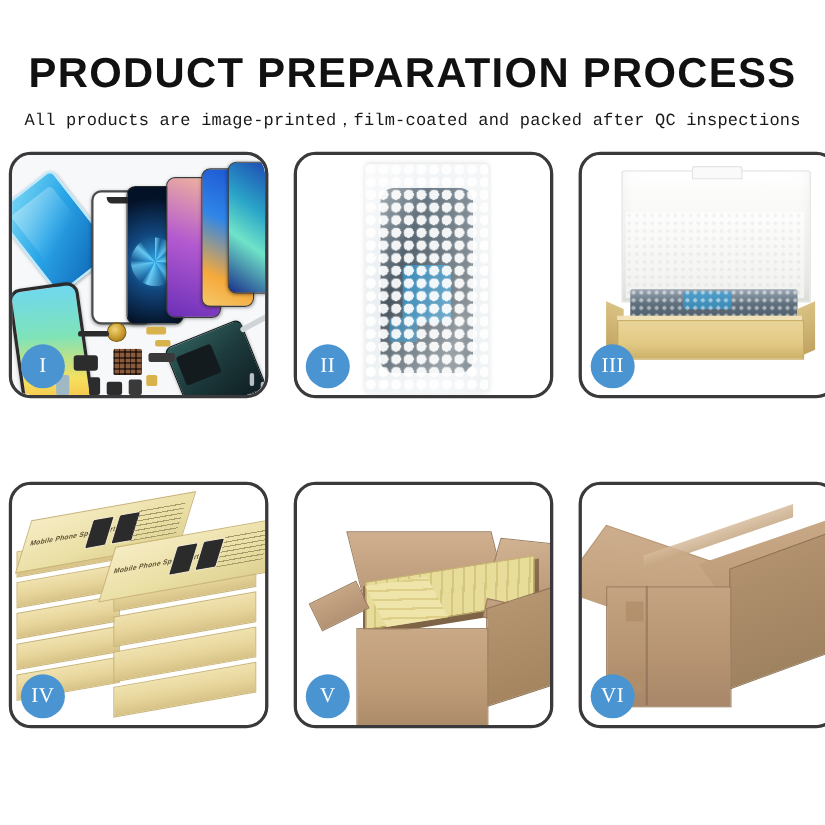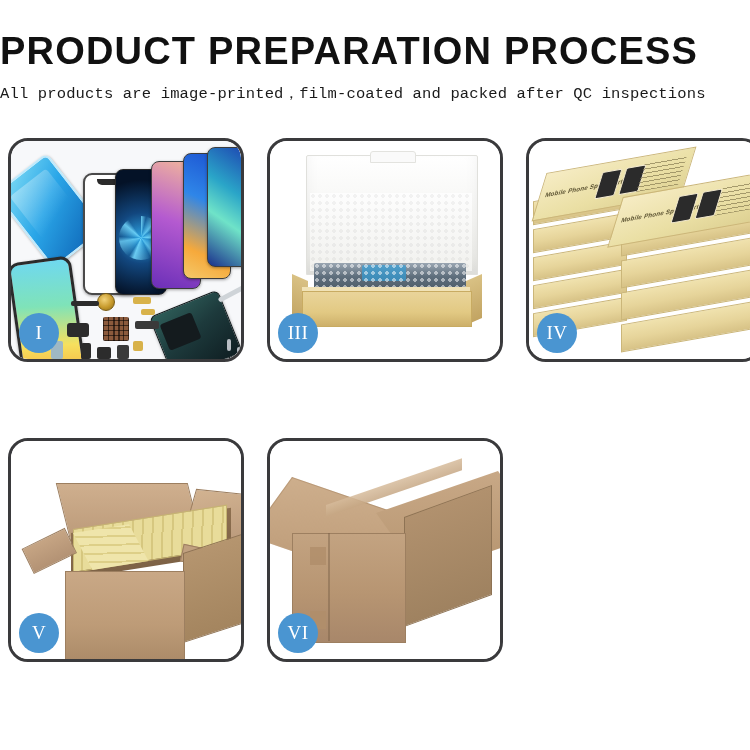--- a/index.html
+++ b/index.html
@@ -10,22 +10,22 @@
     width: 750px;
     height: 750px;
     background: #ffffff;
     font-family: "Liberation Sans", sans-serif;
     overflow: hidden;
     position: relative;
   }
 
   
   .header {
-    text-align: left;
-    padding-top: 32px;
+    text-align: center;
+    padding-top: 48px;
   }
   .title {
     font-family: "Liberation Sans", sans-serif;
     font-size: 38px;
     font-weight: bold;
     letter-spacing: 1.2px;
     color: #111111;
     line-height: 1.0;
     white-space: nowrap;
   }
@@ -454,20 +454,33 @@
       <div class="part flex-h"></div>
       <div class="part flex-i"></div>
       <div class="part flex-j"></div>
       <div class="part screw-a"></div>
       <div class="part screw-b"></div>
       <div class="part tool"></div>
     </div>
     <div class="badge">I</div>
   </div>
 
+  <div class="panel">
+    <div class="stage">
+      <div class="p2bg"></div>
+      <div class="bubble-pack">
+        <div class="bubble-phone"></div>
+        <div class="bubble-accent"></div>
+        <div class="bubble-accent2"></div>
+        <div class="bubble-overlay"></div>
+        <div class="bubble-sheen"></div>
+      </div>
+    </div>
+    <div class="badge">II</div>
+  </div>
 
   <div class="panel">
     <div class="stage">
       <div class="p3bg"></div>
       <div class="k-lid"></div>
       <div class="k-foam"></div>
       <div class="k-contents"></div>
       <div class="k-left"></div>
       <div class="k-right"></div>
       <div class="k-rim"></div>

